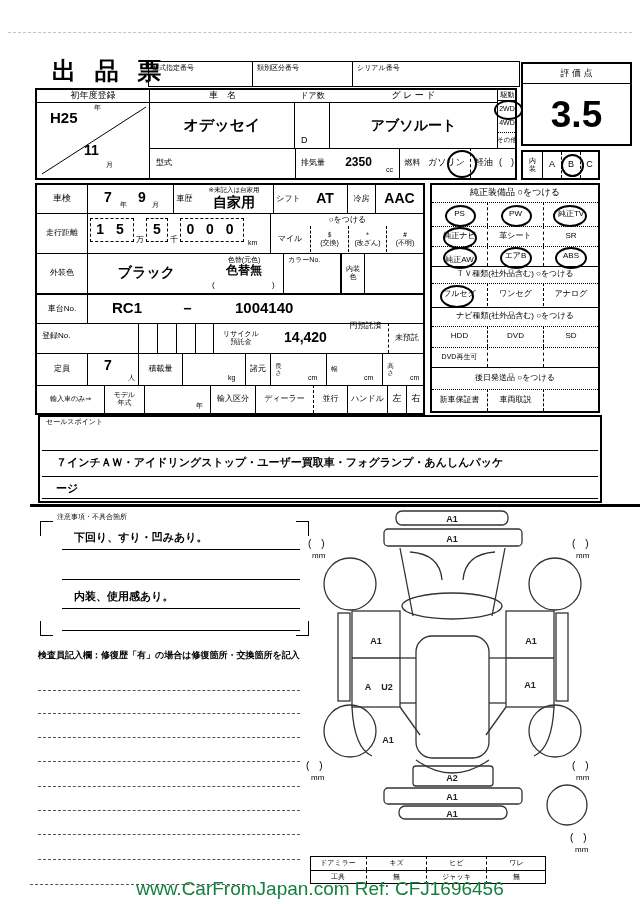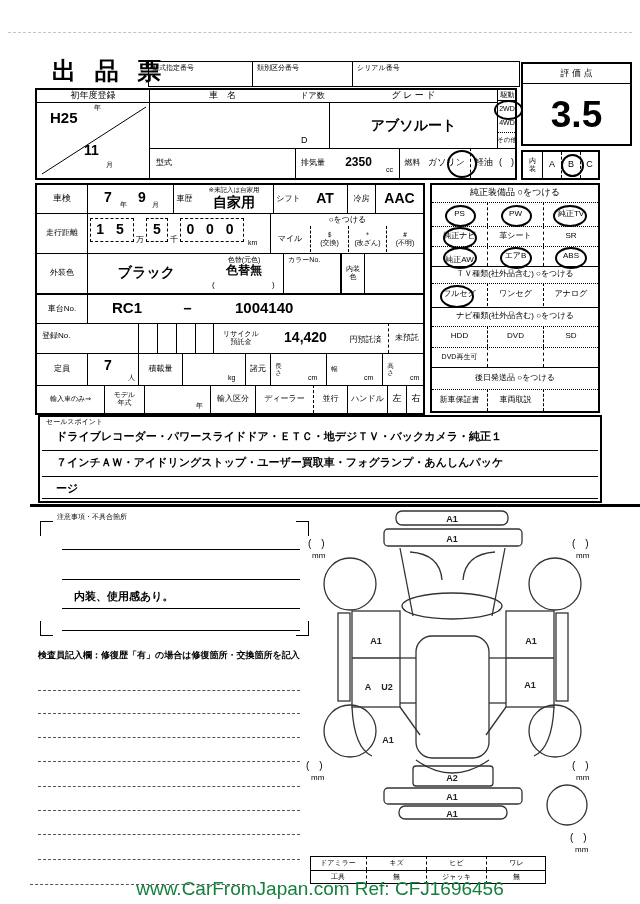--- a/index.html
+++ b/index.html
@@ -54,20 +54,21 @@
     <svg width="113" height="75">
         <line x1="5" y1="71" x2="109" y2="4" stroke="#000" stroke-width="1"></line>
       </svg>
   </div>
   <div class="l v15" style="left:50px;top:110px">H25</div>
   <div class="l f7" style="left:94px;top:104px">年</div>
   <div class="l v14" style="left:84px;top:143px">11</div>
   <div class="l f7" style="left:106px;top:161px">月</div>
 
   <div class="c f9 bb" style="left:150px;top:90px;width:145px;height:13px">車　名</div>
+  <div class="c v15 br" style="left:150px;top:103px;width:145px;height:45px">オデッセイ</div>
 
   <div class="c f8 bb" style="left:295px;top:90px;width:35px;height:13px">ドア数</div>
   <div class="l f9 br" style="left:295px;top:103px;width:35px;height:45px"></div>
   <div class="l f9" style="left:301px;top:136px">D</div>
 
   <div class="c f9 bb" style="left:330px;top:90px;width:167px;height:13px">グ レ ー ド</div>
   <div class="c v14" style="left:330px;top:103px;width:167px;height:45px">アブソルート</div>
 
   <div class="l bl" style="left:497px;top:90px;width:20px;height:58px"></div>
   <div class="c f7 bb" style="left:498px;top:90px;width:19px;height:11px">駆動</div>
@@ -141,21 +142,21 @@
 
   <div class="hline" style="left:35px;top:323px;width:390px"></div>
   <div class="l f8" style="left:42px;top:332px">登録No.</div>
   <div class="l bl" style="left:138px;top:323px;width:19px;height:30px"></div>
   <div class="l bl" style="left:157px;top:323px;width:19px;height:30px"></div>
   <div class="l bl" style="left:176px;top:323px;width:19px;height:30px"></div>
   <div class="l bl br" style="left:195px;top:323px;width:19px;height:30px"></div>
   <div class="c f7 stack" style="left:214px;top:325px;width:54px;height:26px">リサイクル
 預託金</div>
   <div class="c v14" style="left:268px;top:323px;width:75px;height:30px">14,420</div>
-  <div class="c f8" style="left:343px;top:325px;width:45px;height:30px">円預託済</div>
+  <div class="c f8" style="left:343px;top:311px;width:45px;height:30px">円預託済</div>
   <div class="c f8 bld" style="left:388px;top:323px;width:37px;height:30px">未預託</div>
 
   <div class="hline" style="left:35px;top:353px;width:390px"></div>
   <div class="c f8 br" style="left:37px;top:353px;width:51px;height:32px">定員</div>
   <div class="c v14" style="left:88px;top:353px;width:40px;height:26px">7</div>
   <div class="l f7" style="left:128px;top:374px">人</div>
   <div class="c f8 bl" style="left:138px;top:353px;width:44px;height:32px">積載量</div>
   <div class="l bl" style="left:182px;top:353px;width:63px;height:32px"></div>
   <div class="l f7" style="left:228px;top:374px">kg</div>
   <div class="c f8 bl" style="left:245px;top:353px;width:25px;height:32px">諸元</div>
@@ -226,34 +227,34 @@
 
   <div class="hline" style="left:430px;top:367px;width:170px"></div>
   <div class="c f8" style="left:432px;top:371px;width:166px;height:14px">後日発送品 ○をつける</div>
   <div class="hline" style="left:432px;top:389px;width:166px;border-top:1px dotted #000"></div>
   <div class="c f8" style="left:432px;top:389px;width:55px;height:22px">新車保証書</div>
   <div class="c f8 bld" style="left:487px;top:389px;width:56px;height:22px">車両取説</div>
   <div class="l bld" style="left:543px;top:389px;width:1px;height:22px"></div>
 
   <div class="l bd2" style="left:38px;top:415px;width:564px;height:88px"></div>
   <div class="l f7" style="left:46px;top:418px">セールスポイント</div>
-  <div class="l f11 bold" style="left:56px;top:430px;width:540px">ドライブレコーダー・パワースライドドア・ＥＴＣ・地デジＴＶ・バックカメラ・純正１</div>
   <div class="hline" style="left:42px;top:450px;width:556px"></div>
   <div class="l f11 bold" style="left:56px;top:456px;width:540px">７インチＡＷ・アイドリングストップ・ユーザー買取車・フォグランプ・あんしんパッケ</div>
   <div class="hline" style="left:42px;top:476px;width:556px"></div>
   <div class="l f11 bold" style="left:56px;top:482px;width:540px">ージ</div>
   <div class="hline" style="left:42px;top:498px;width:556px"></div>
 
   <div class="l" style="left:30px;top:504px;width:610px;height:3px;background:#000"></div>
 
   <div class="l f7" style="left:57px;top:513px">注意事項・不具合箇所</div>
   <div class="corner" style="left:40px;top:521px;border-left:1.5px solid #000;border-top:1.5px solid #000"></div>
   <div class="corner" style="left:296px;top:521px;border-right:1.5px solid #000;border-top:1.5px solid #000"></div>
   <div class="corner" style="left:40px;top:621px;border-left:1.5px solid #000;border-bottom:1.5px solid #000"></div>
   <div class="corner" style="left:296px;top:621px;border-right:1.5px solid #000;border-bottom:1.5px solid #000"></div>
+  <div class="l f11 bold" style="left:74px;top:531px;width:230px">下回り、すり・凹みあり。</div>
   <div class="hline" style="left:62px;top:549px;width:238px"></div>
   <div class="hline" style="left:62px;top:579px;width:238px"></div>
   <div class="l f11 bold" style="left:74px;top:590px;width:230px">内装、使用感あり。</div>
   <div class="hline" style="left:62px;top:608px;width:238px"></div>
   <div class="hline" style="left:62px;top:630px;width:238px"></div>
 
   <div class="l f9 bold" style="left:38px;top:651px">検査員記入欄：修復歴「有」の場合は修復箇所・交換箇所を記入</div>
   <div class="dline" style="left:38px;top:690px;width:262px"></div>
   <div class="dline" style="left:38px;top:713px;width:262px"></div>
   <div class="dline" style="left:38px;top:737px;width:262px"></div>

